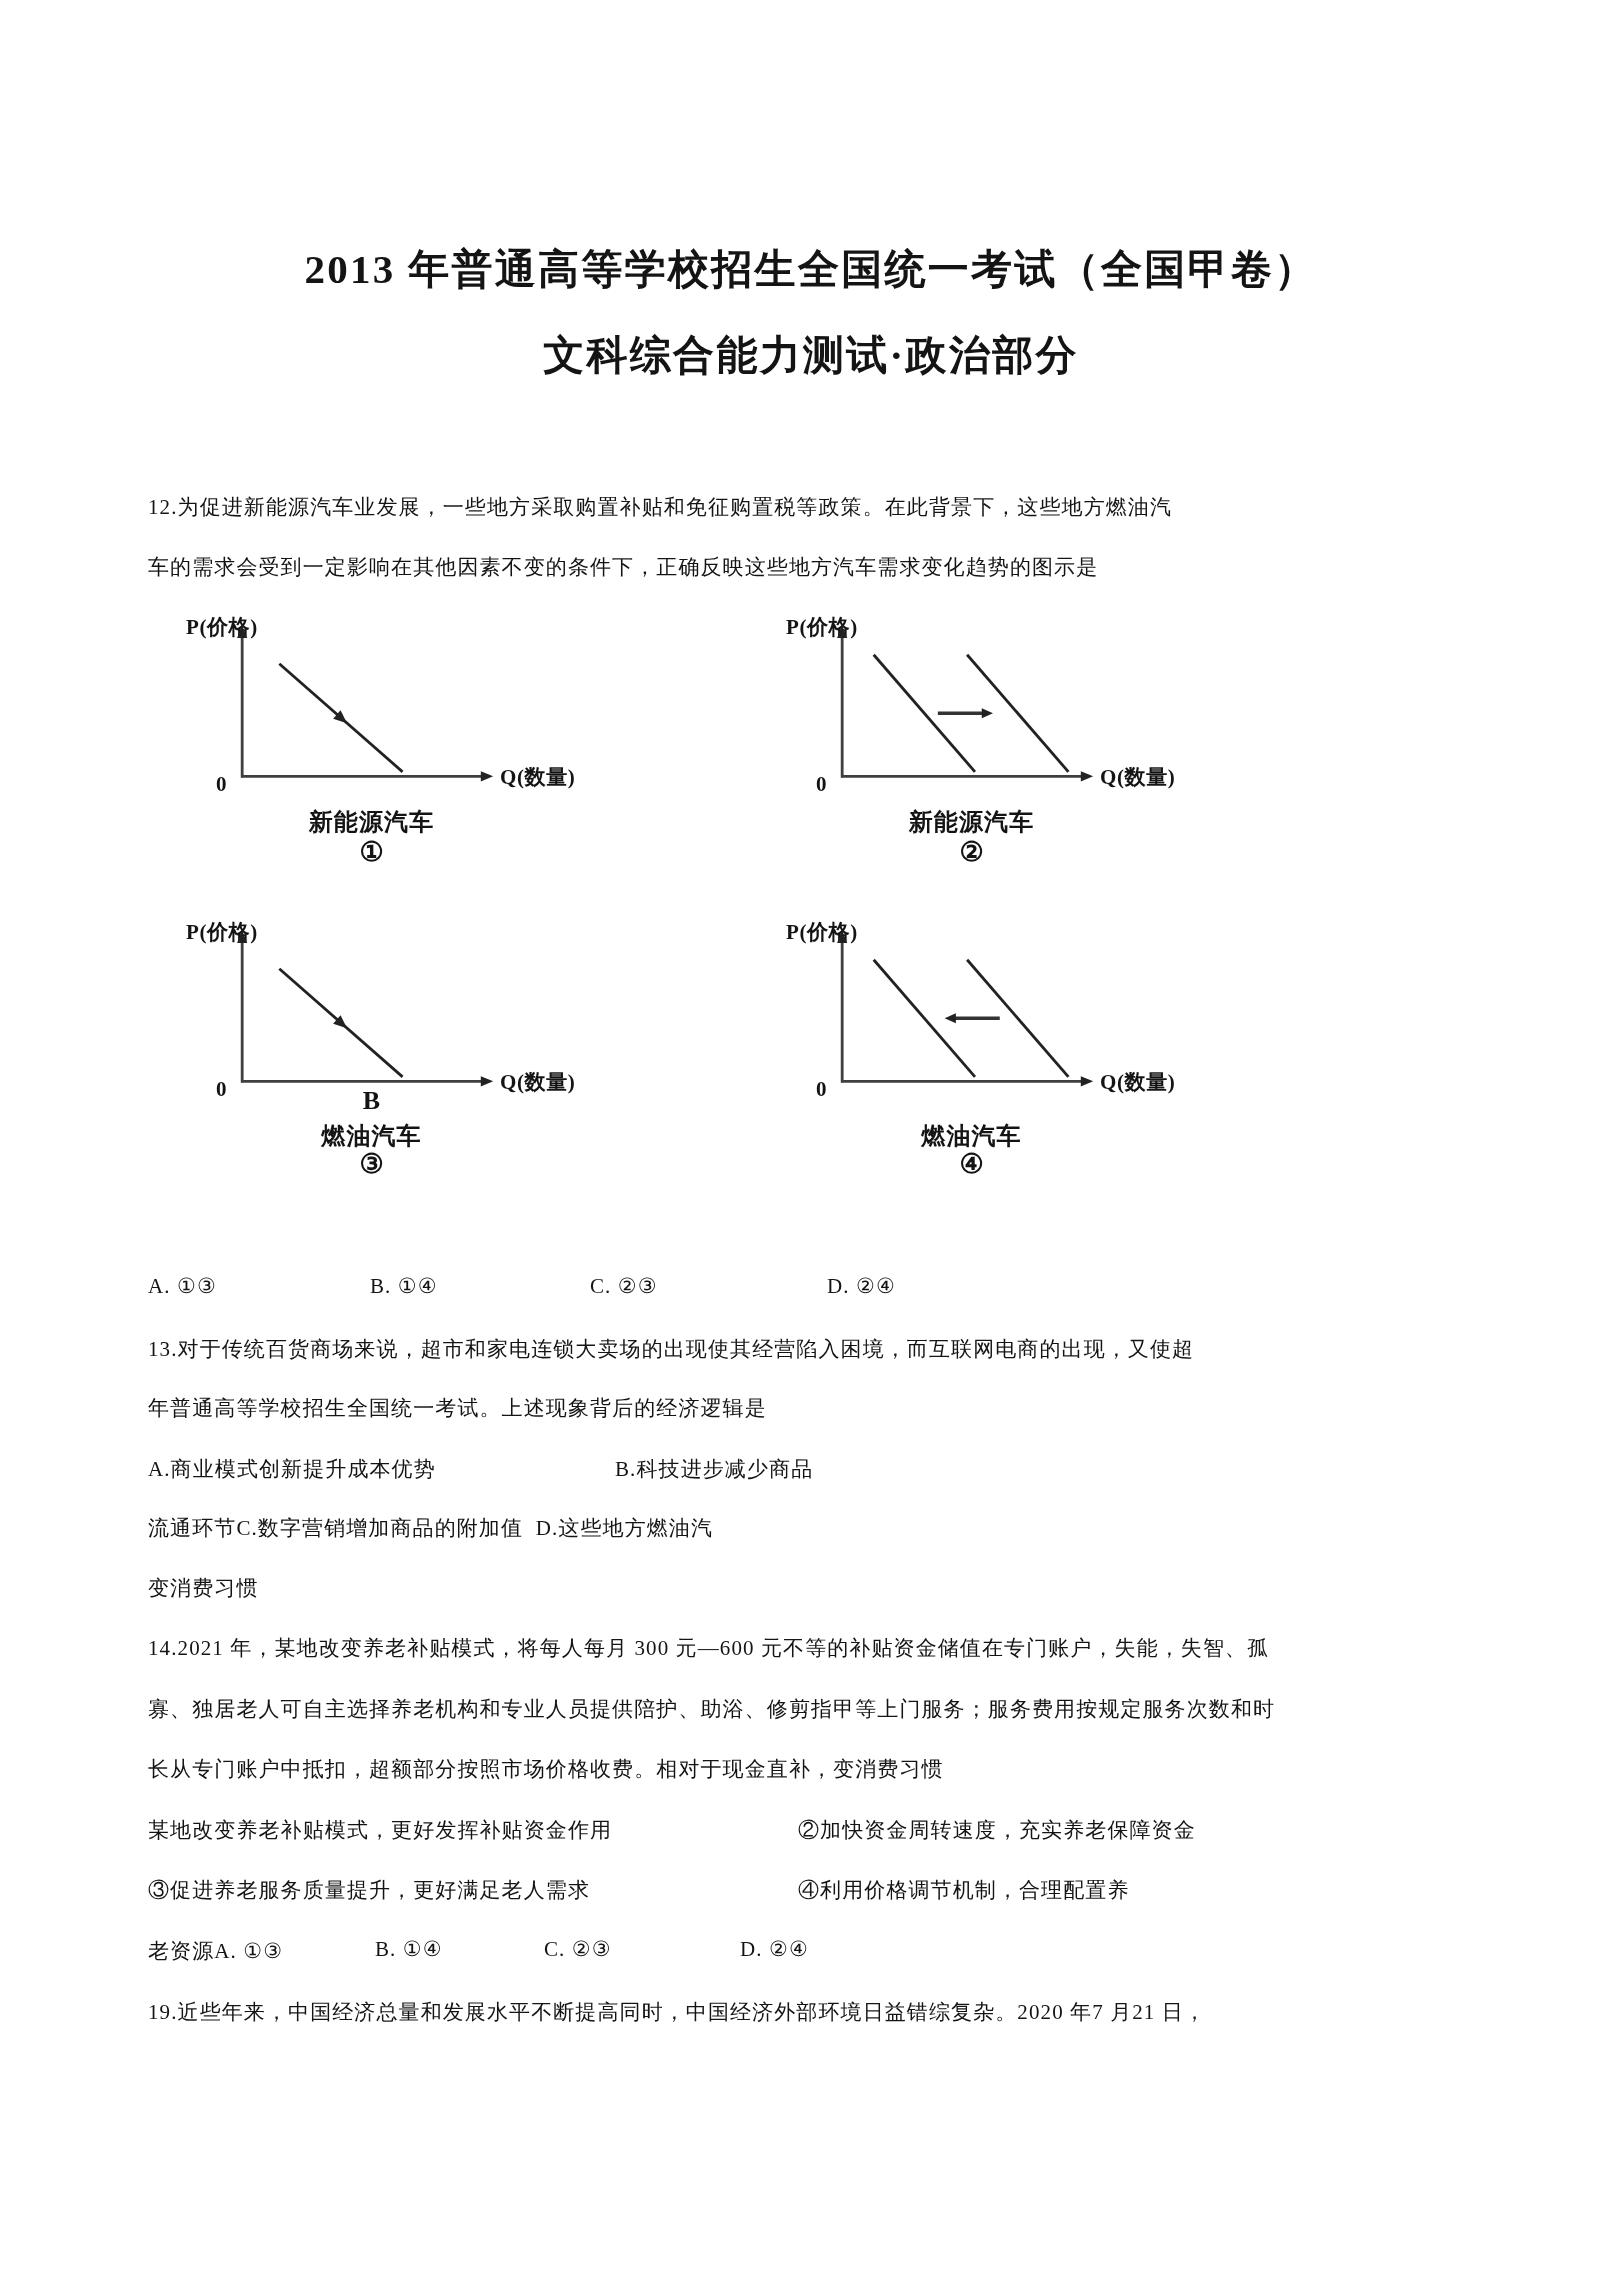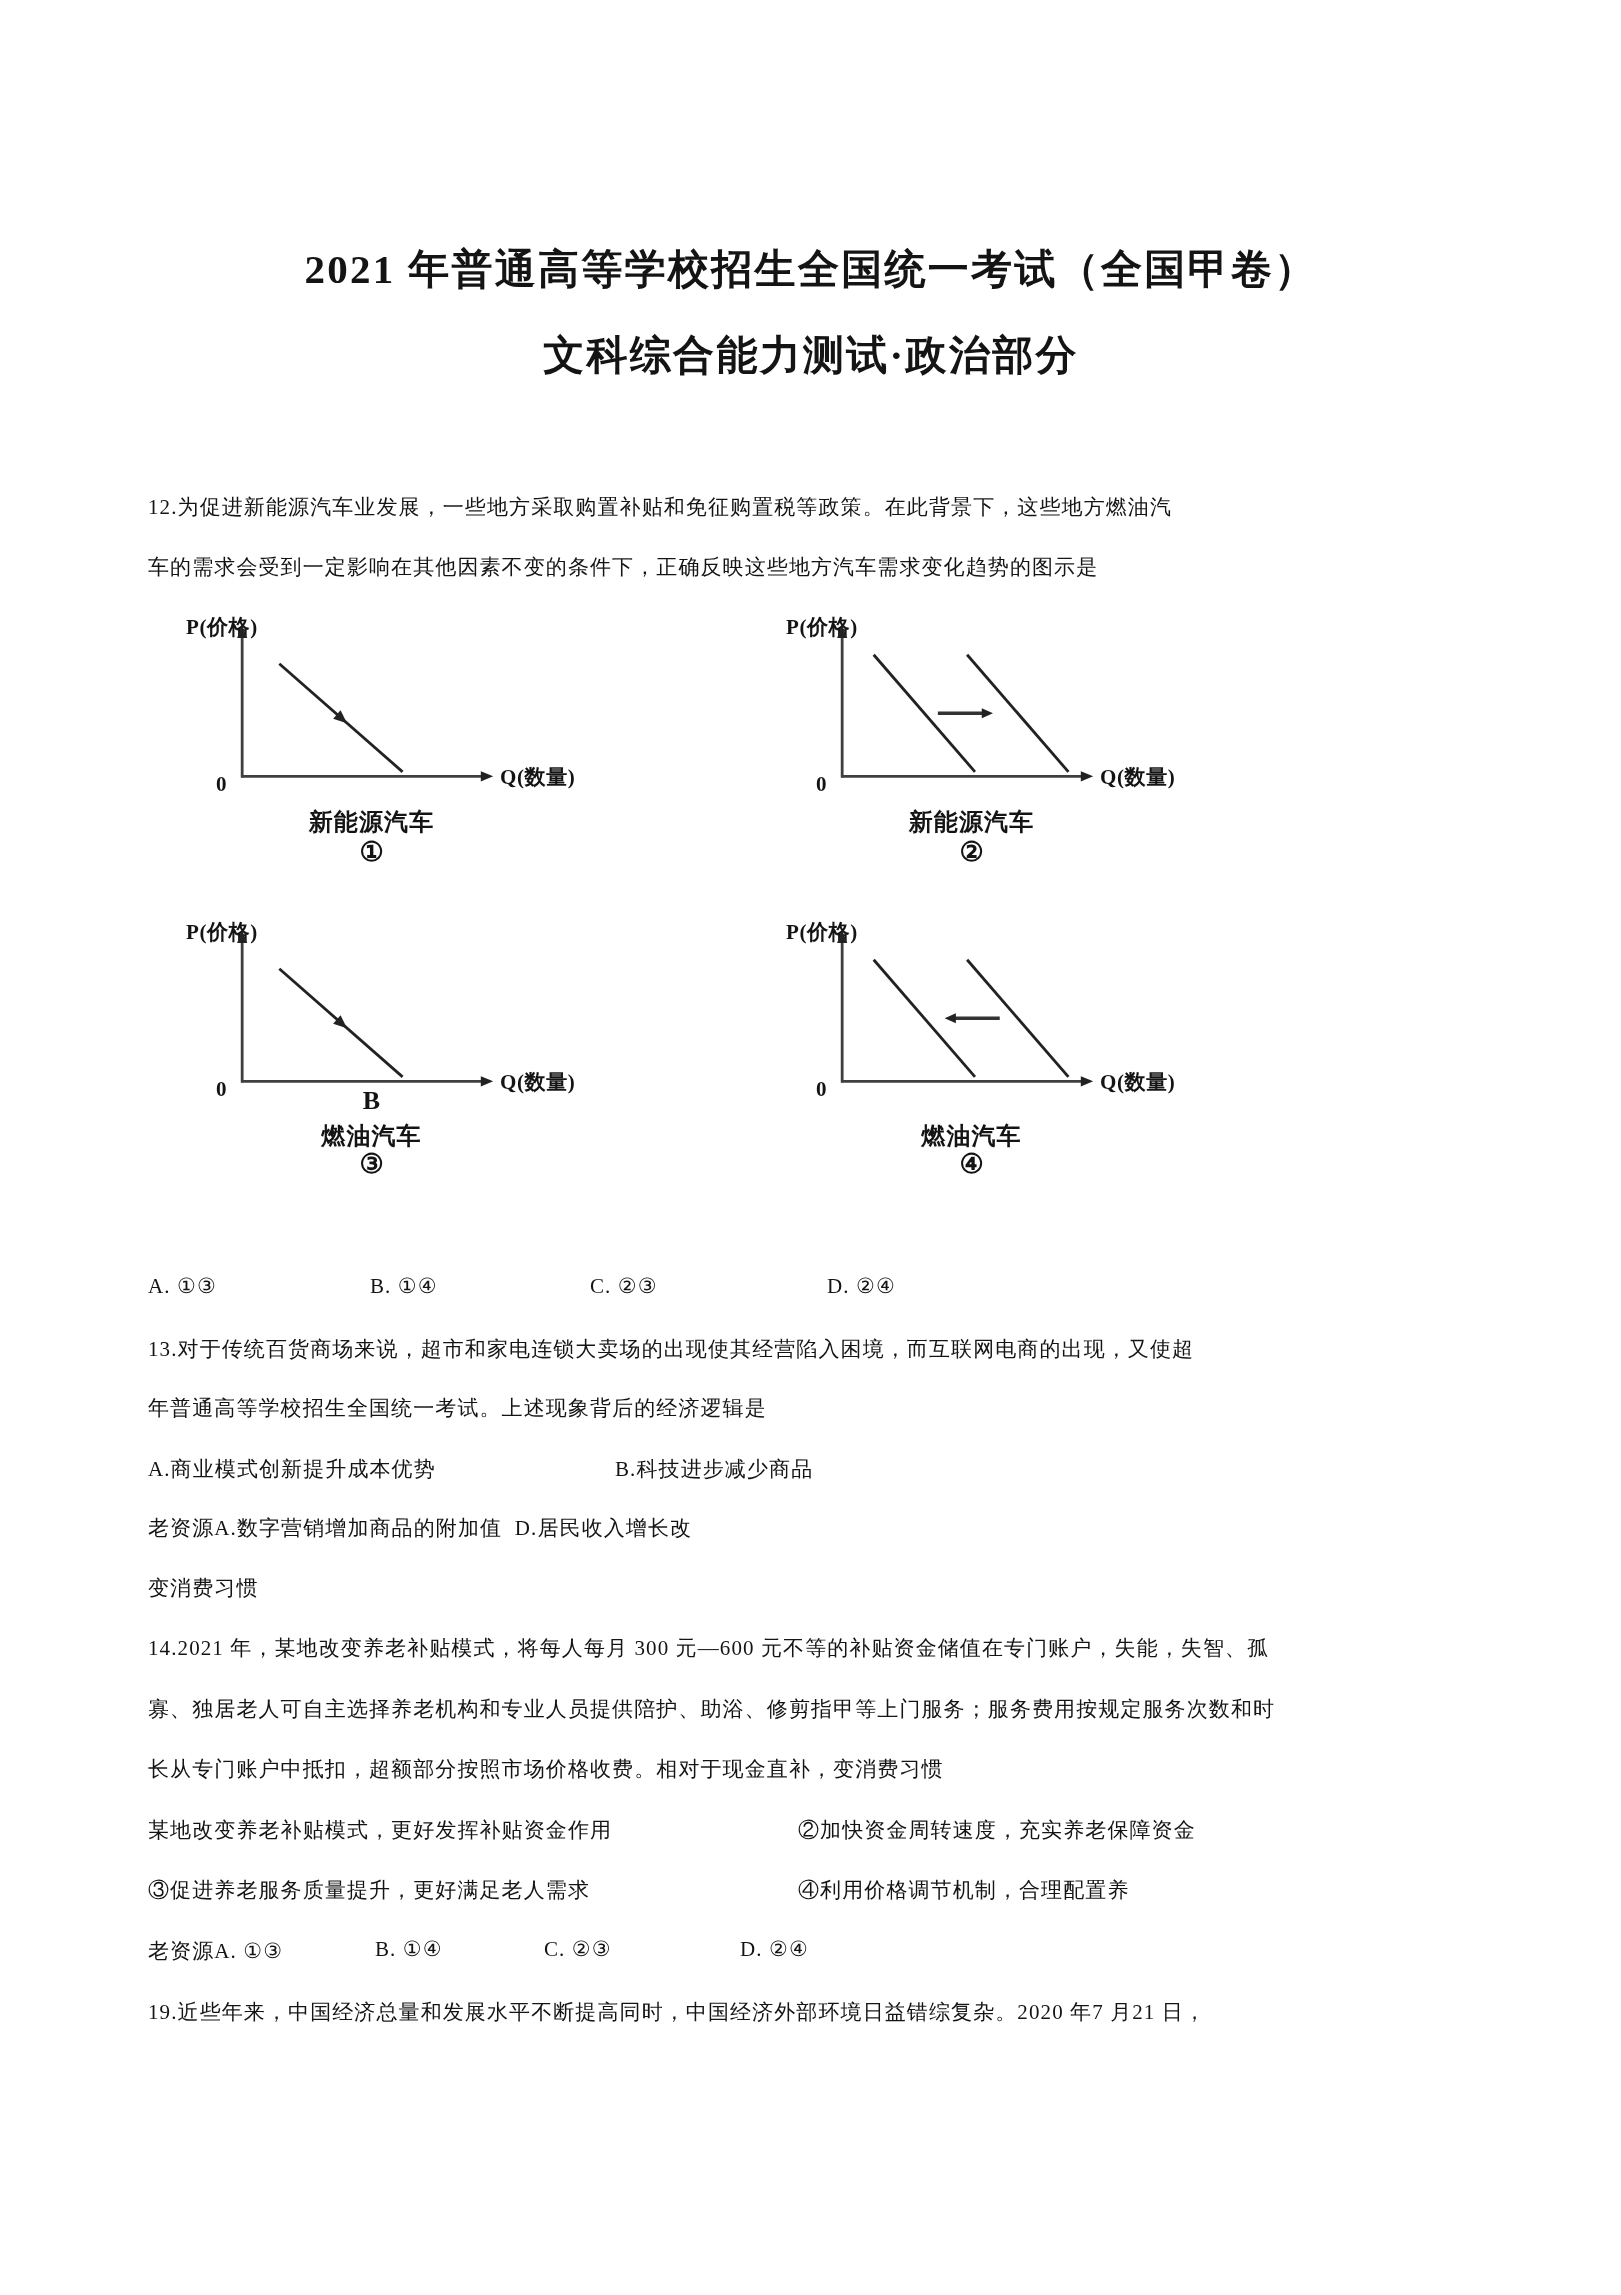--- a/index.html
+++ b/index.html
@@ -39,21 +39,21 @@
     font-size:26px; font-weight:bold;
   }
   .axis  { stroke:#3f3f3f; stroke-width:5; }
   .curve { stroke:#222222; stroke-width:5; }
   .shiftarrow { stroke:#333333; stroke-width:6; }
   svg polygon { fill:#222222; stroke:none; }
 </style>
 </head>
 <body>
 
-<div class="title" style="top:242px">2021 年普通高等学校招生全国统一考试（全国甲卷）</div>
+<div class="title" style="top:242px">2013 年普通高等学校招生全国统一考试（全国甲卷）</div>
 <div class="title" style="top:328px">文科综合能力测试·政治部分</div>
 
 <div class="line" style="top:493px">12.为促进新能源汽车业发展，一些地方采取购置补贴和免征购置税等政策。在此背景下，这些地方燃油汽</div>
 <div class="line" style="top:553px">车的需求会受到一定影响在其他因素不变的条件下，正确反映这些地方汽车需求变化趋势的图示是</div>
 
 <div class="diagram" style="left:169px; top:596px">
   <div class="axis-label" style="left:17px; top:17px">P(价格)</div>
   <svg width="439" height="265" viewBox="0 0 780 470">
     <line class="axis" x1="130" y1="322" x2="130" y2="70"></line>
     <polygon points="130,52 121,74 139,74"></polygon>
@@ -127,21 +127,21 @@
   <span class="opt" style="left:442px">C. ②③</span>
   <span class="opt" style="left:679px">D. ②④</span>
 </div>
 
 <div class="line" style="top:1335px">13.对于传统百货商场来说，超市和家电连锁大卖场的出现使其经营陷入困境，而互联网电商的出现，又使超</div>
 <div class="line" style="top:1394px">年普通高等学校招生全国统一考试。上述现象背后的经济逻辑是</div>
 <div class="line" style="top:1455px">
   <span class="opt" style="left:0px">A.商业模式创新提升成本优势</span>
   <span class="opt" style="left:467px">B.科技进步减少商品</span>
 </div>
-<div class="line" style="top:1514px">老资源A.数字营销增加商品的附加值  D.居民收入增长改</div>
+<div class="line" style="top:1514px">流通环节C.数字营销增加商品的附加值  D.这些地方燃油汽</div>
 <div class="line" style="top:1574px">变消费习惯</div>
 
 <div class="line" style="top:1634px">14.2021 年，某地改变养老补贴模式，将每人每月 300 元—600 元不等的补贴资金储值在专门账户，失能，失智、孤</div>
 <div class="line" style="top:1695px">寡、独居老人可自主选择养老机构和专业人员提供陪护、助浴、修剪指甲等上门服务；服务费用按规定服务次数和时</div>
 <div class="line" style="top:1755px">长从专门账户中抵扣，超额部分按照市场价格收费。相对于现金直补，变消费习惯</div>
 <div class="line" style="top:1816px">
   <span class="opt" style="left:0px">某地改变养老补贴模式，更好发挥补贴资金作用</span>
   <span class="opt" style="left:650px">②加快资金周转速度，充实养老保障资金</span>
 </div>
 <div class="line" style="top:1876px">

